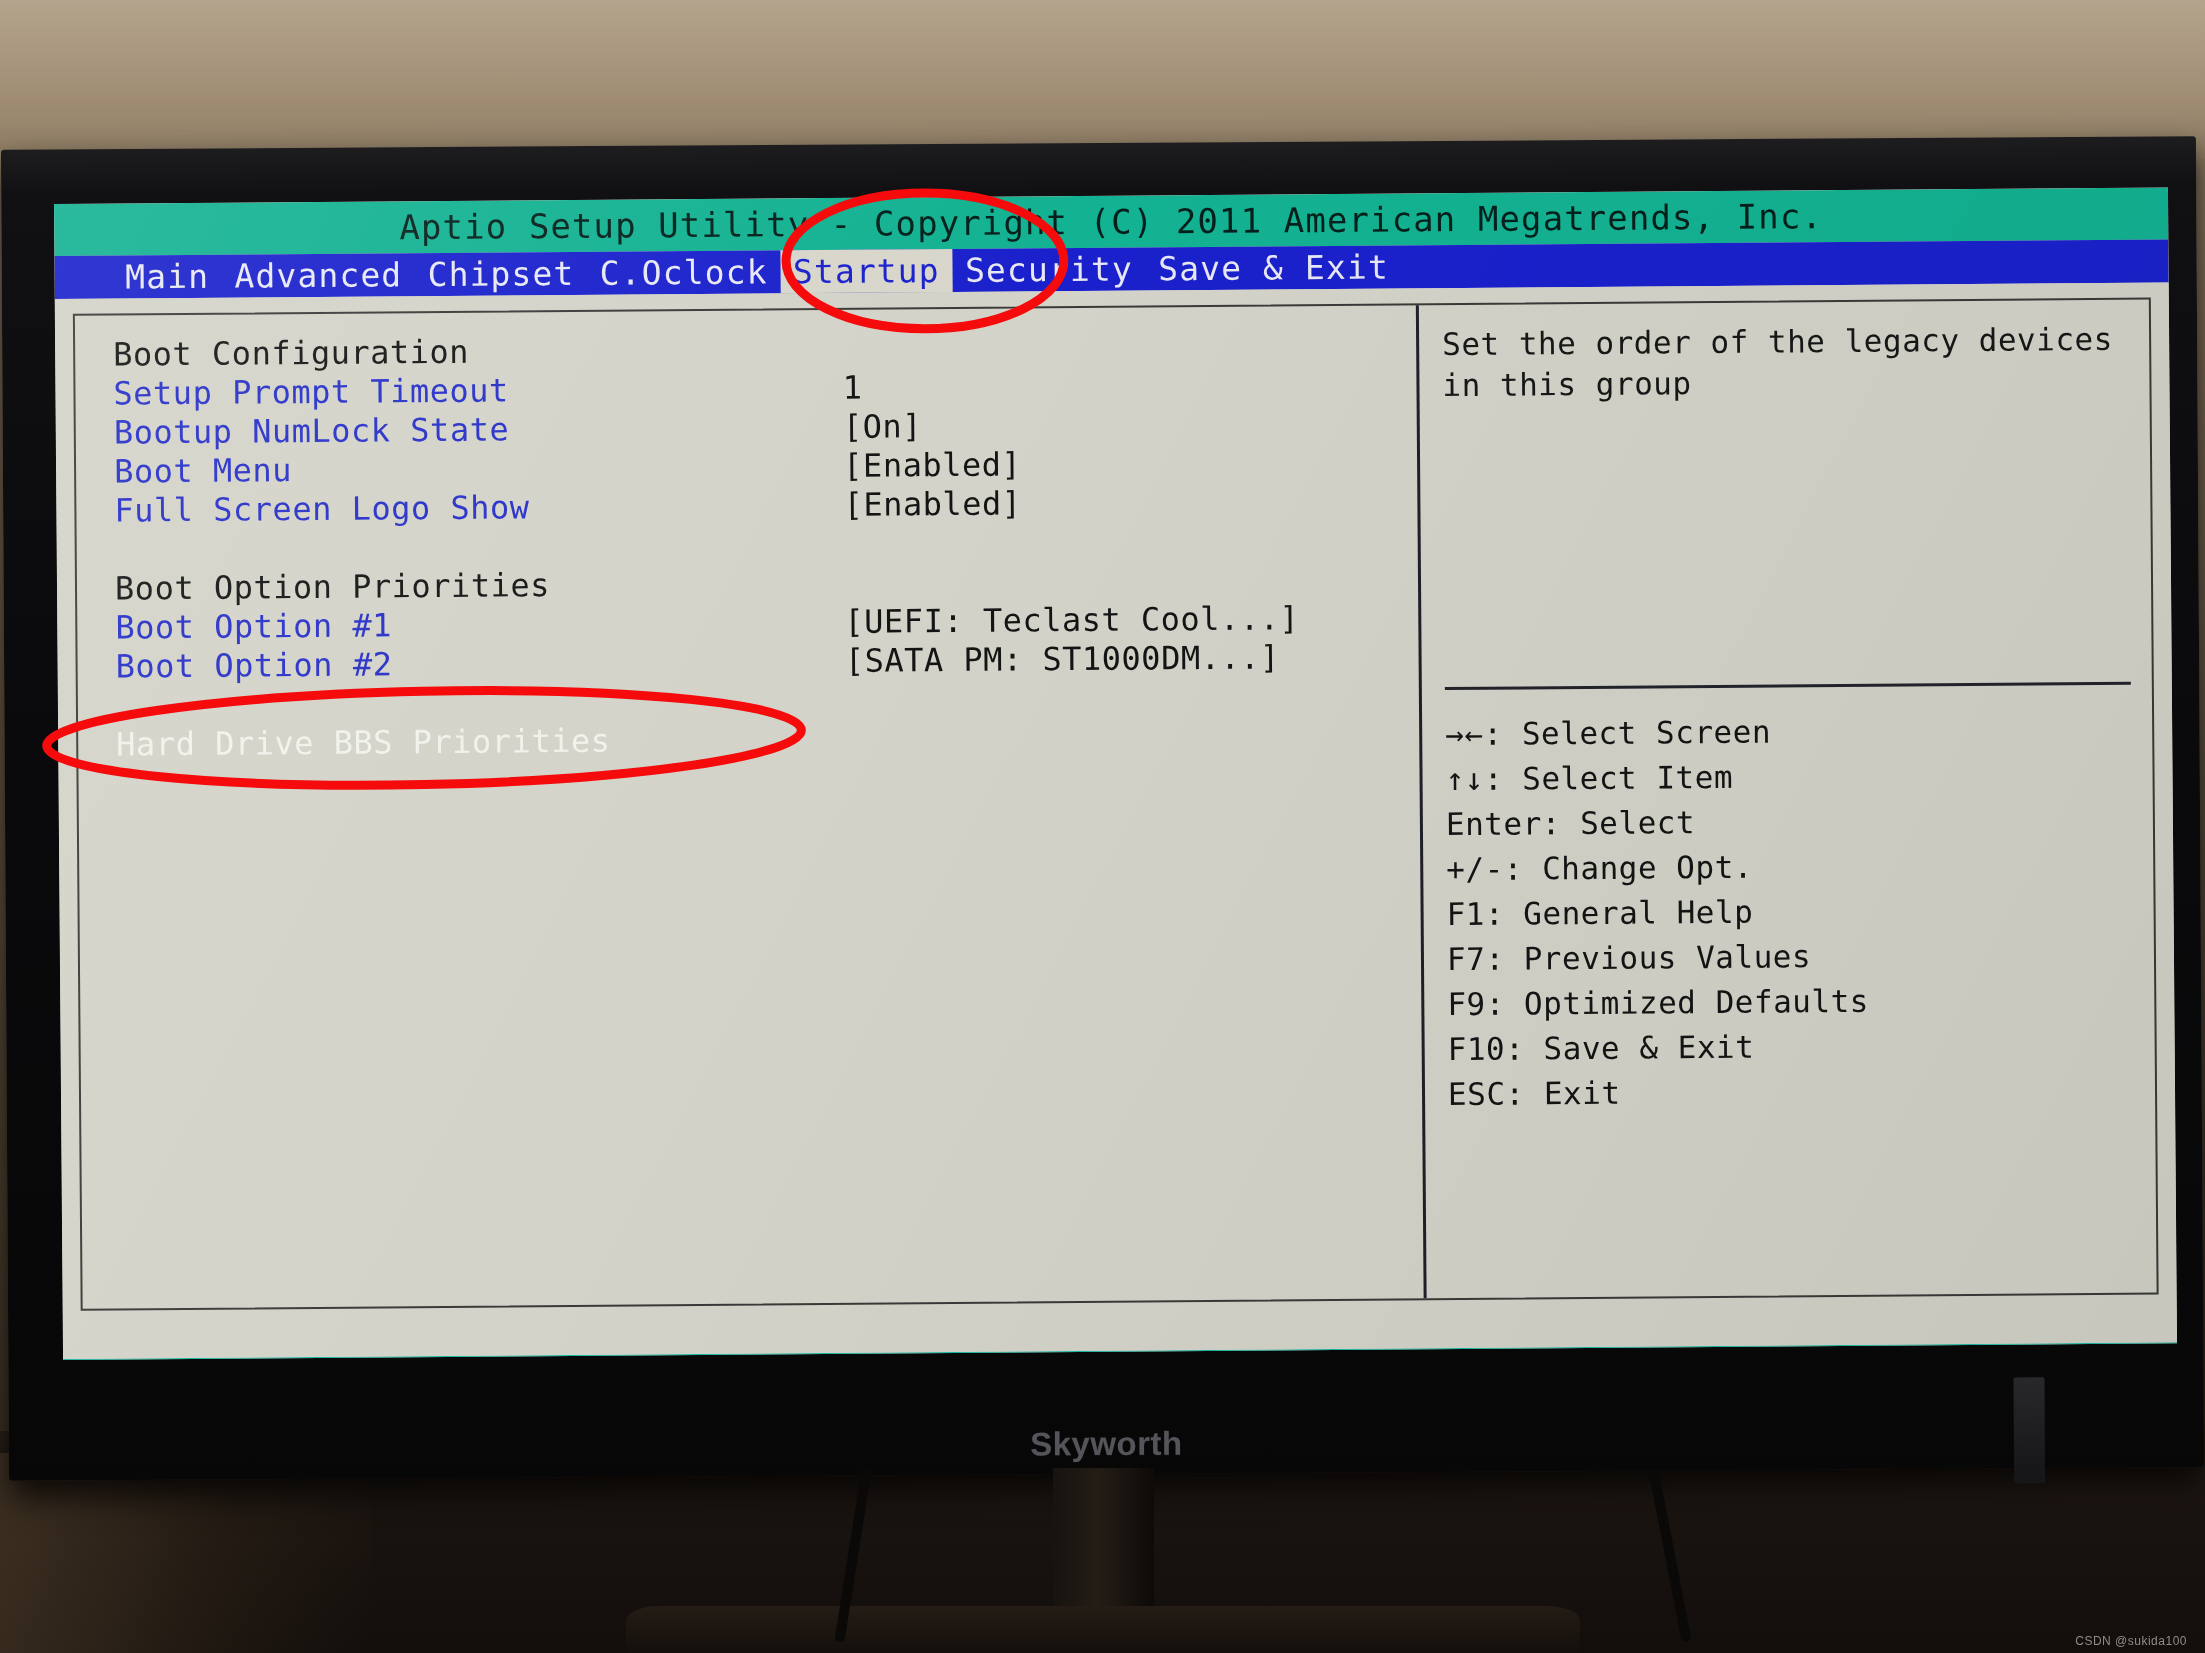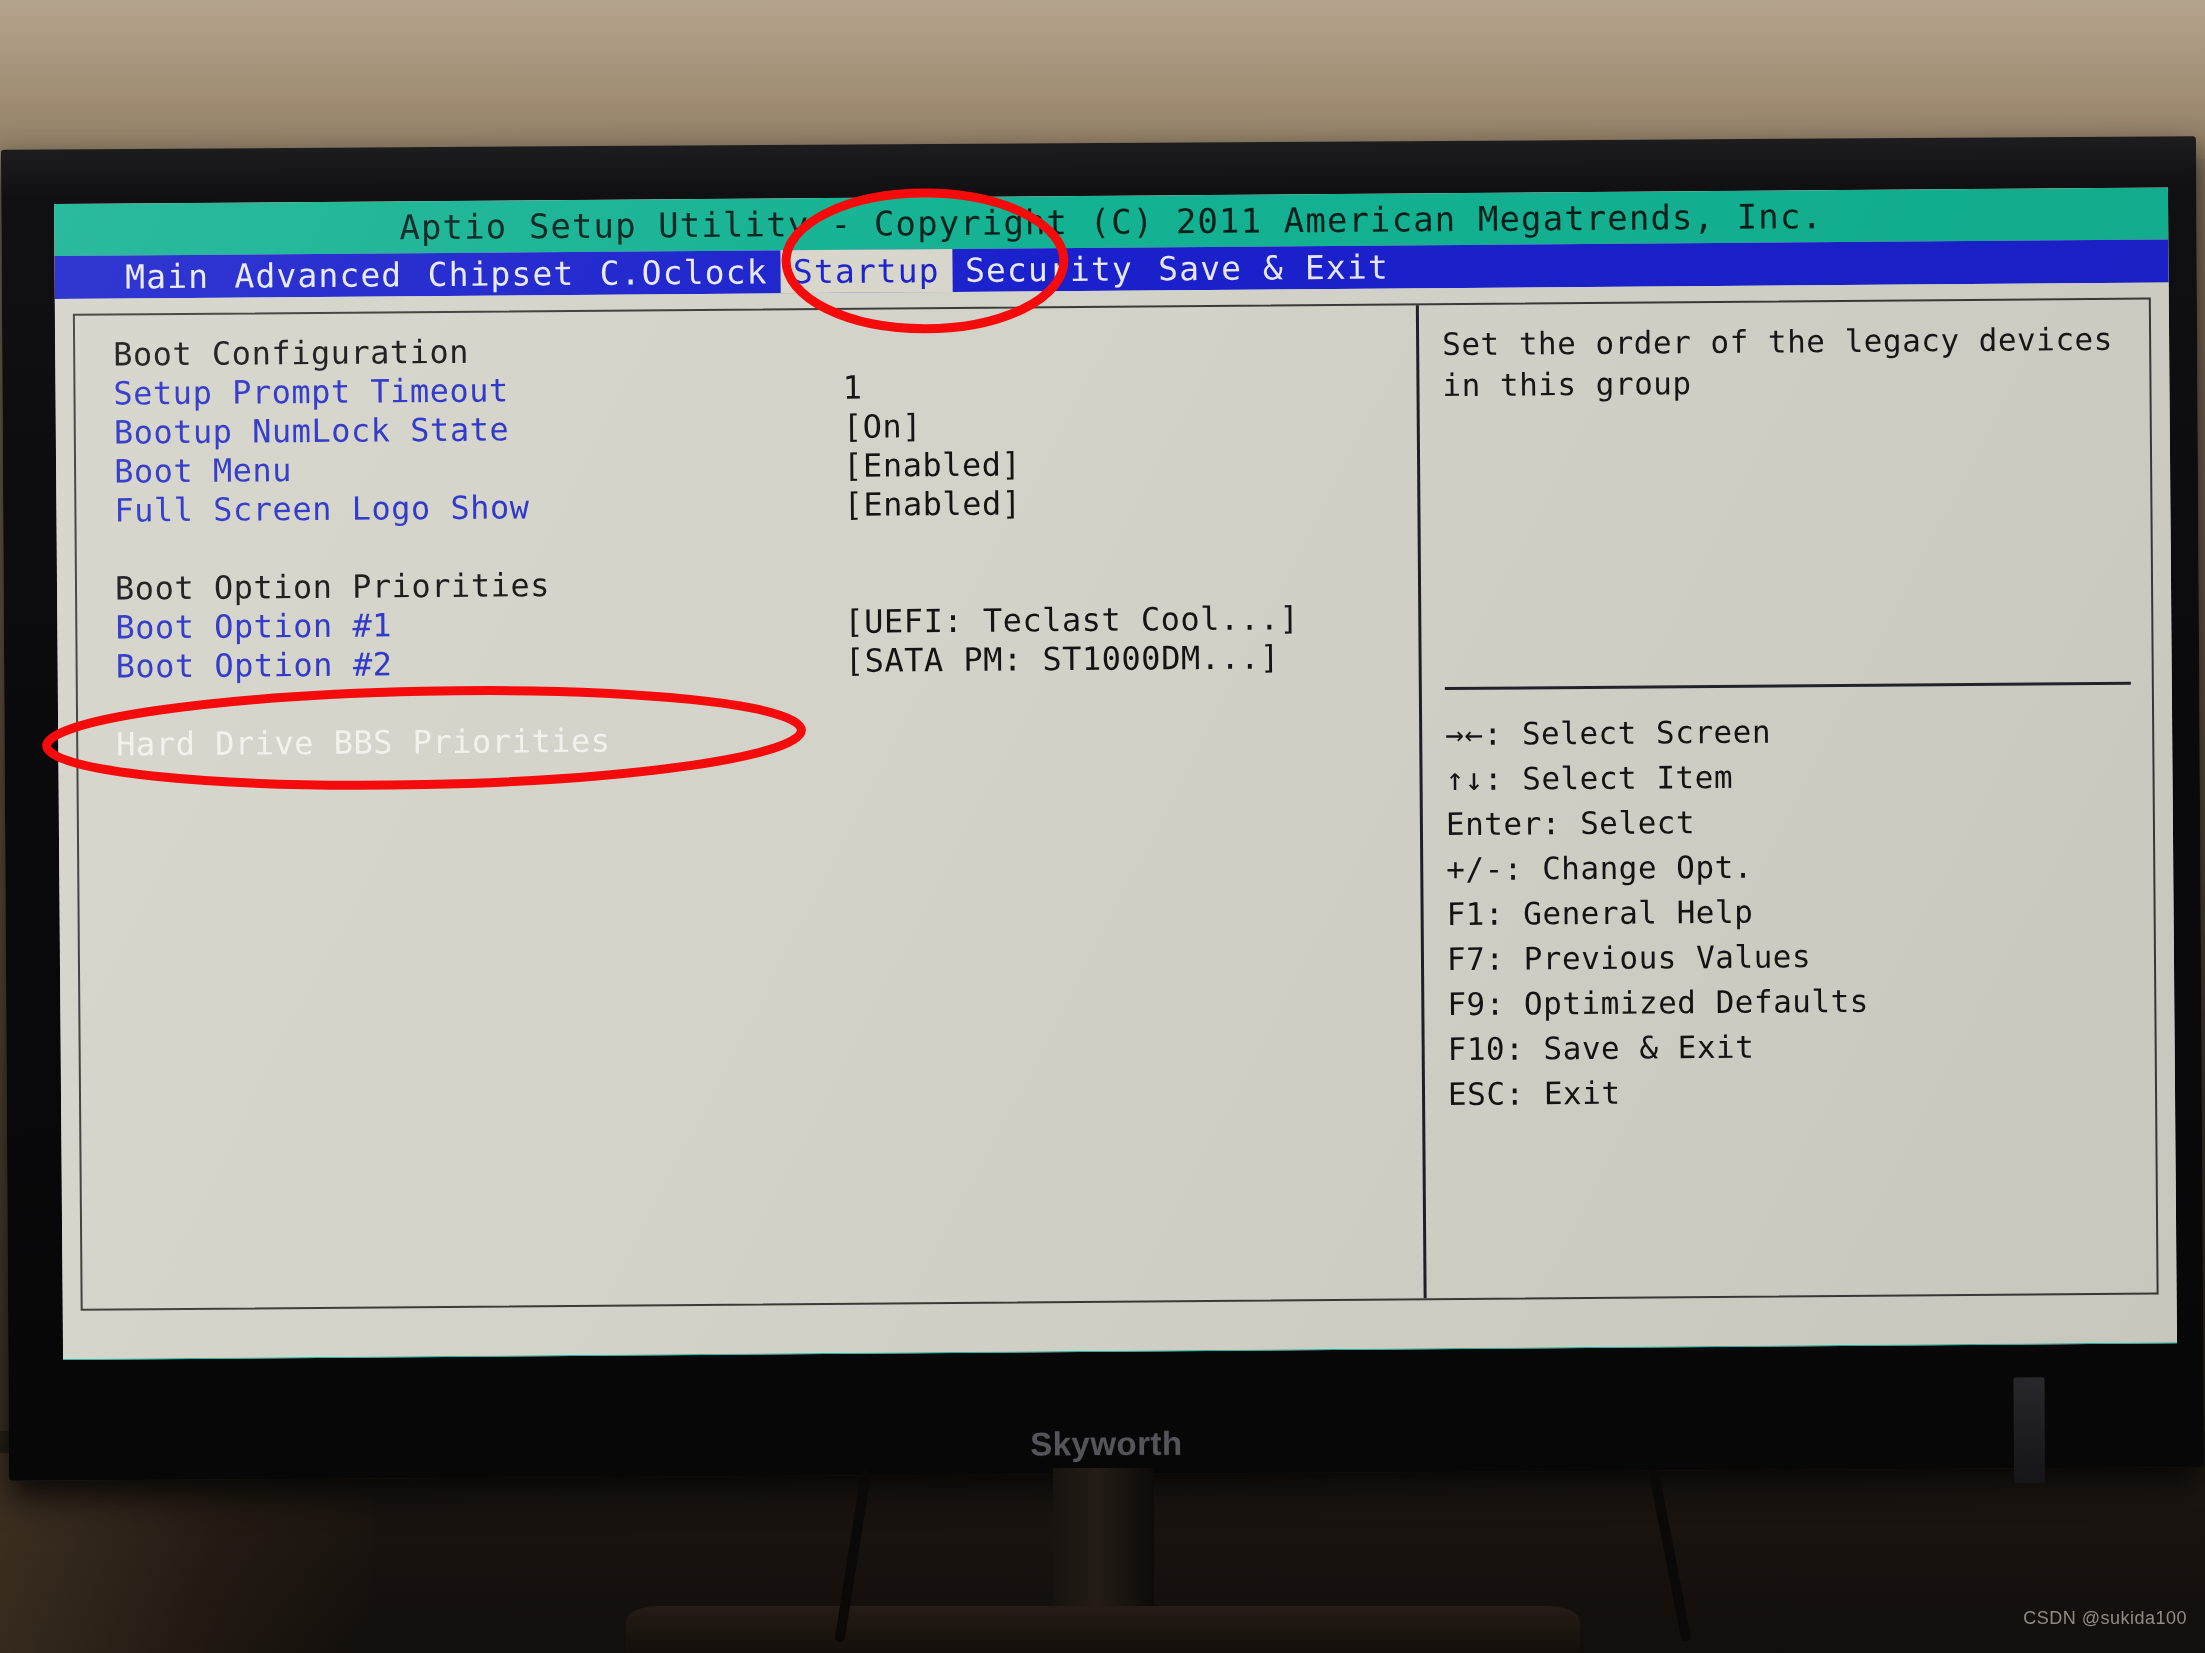--- a/index.html
+++ b/index.html
@@ -148,23 +148,23 @@
     height:53px;background:#13b9a2;color:#04211d;
     display:flex;align-items:center;justify-content:center;
     font-size:33px;letter-spacing:1.1px;white-space:nowrap;
   }
 
   
   .annot{position:absolute;left:0;top:0;width:2205px;height:1654px;pointer-events:none;}
 
   
   .watermark{
-    position:absolute;right:18px;bottom:25px;
+    position:absolute;right:18px;bottom:6px;
     color:#b9b4ab;opacity:.75;
-    font-family:"Liberation Sans",sans-serif;font-size:18px;letter-spacing:0.5px;
+    font-family:"Liberation Sans",sans-serif;font-size:12px;letter-spacing:0.5px;
   }
 </style>
 </head>
 <body>
 
 <div id="scene">
 
   <div class="wall"></div>
   <div class="wall-left"></div>
   <div class="wall-right"></div>

